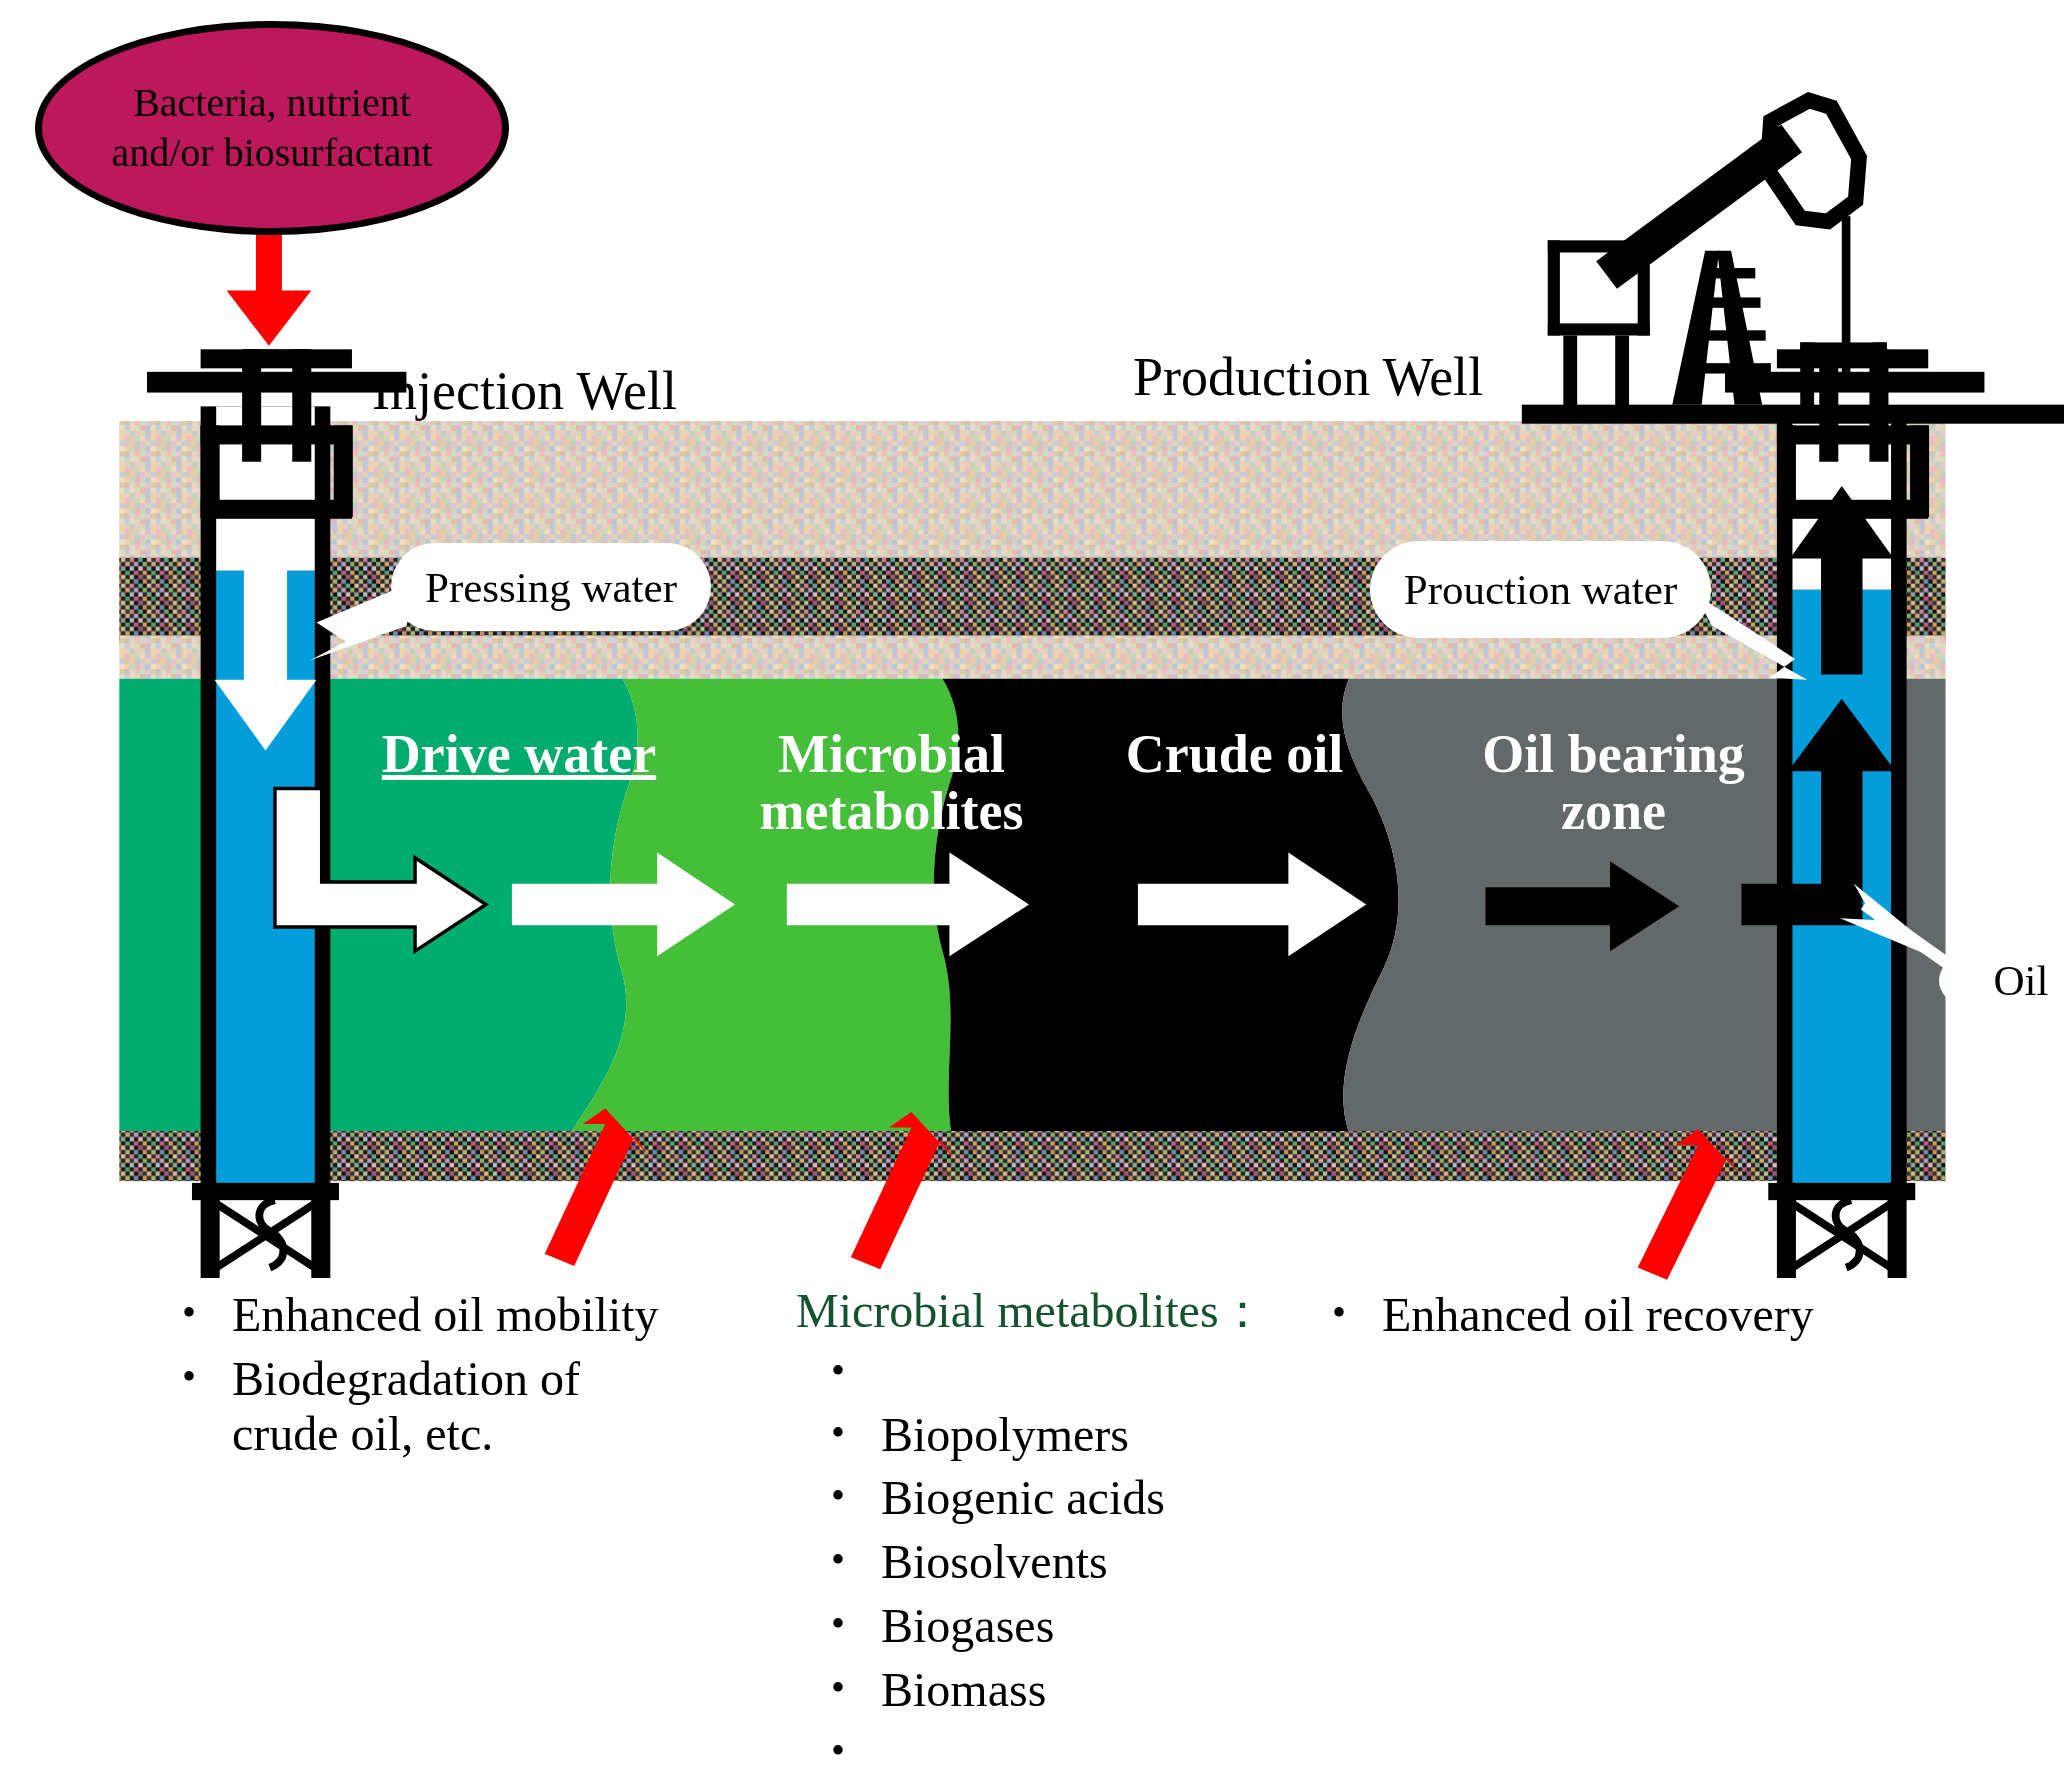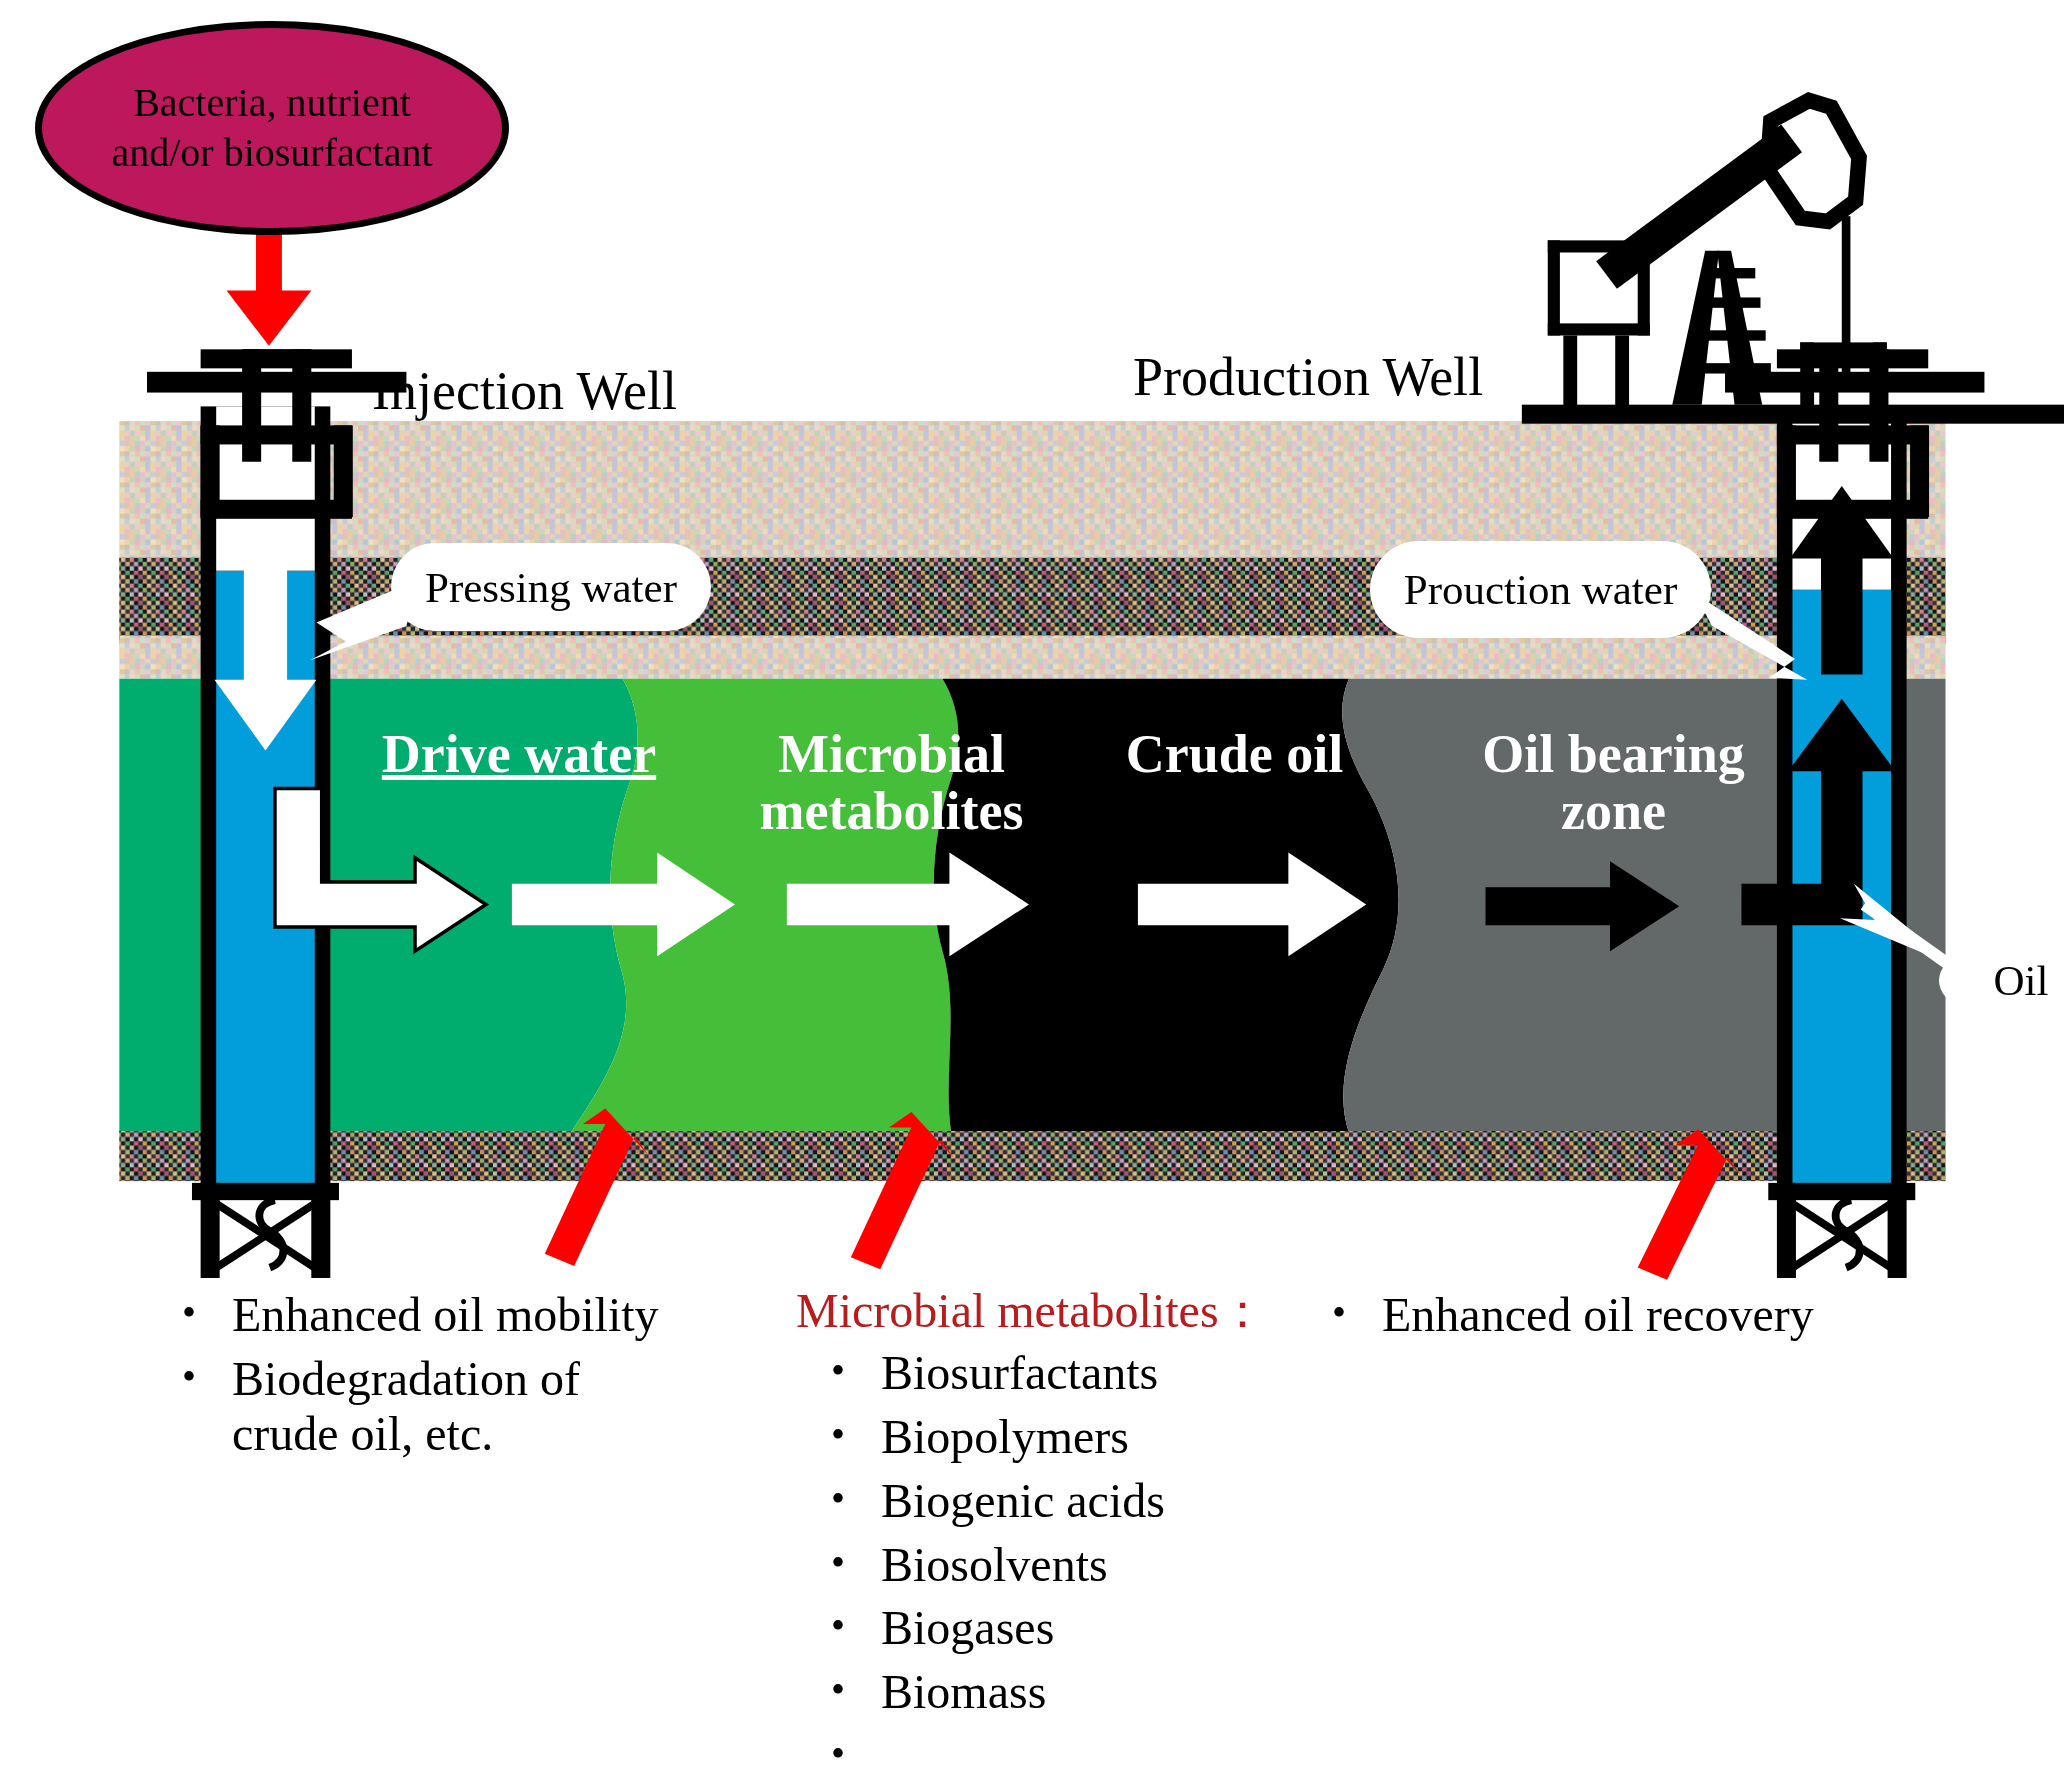--- a/index.html
+++ b/index.html
@@ -41,21 +41,21 @@
     color:#fff;font-weight:bold;font-size:54px;line-height:1.06;
     text-align:center;white-space:pre-line;z-index:25;
     text-shadow:0 0 0.9px rgba(0,0,0,.15);
   }
 
   
   .bullets{font-size:48px;color:#000;line-height:1.15;}
   .bullets .row{display:flex;align-items:flex-start;margin-bottom:8.6px;}
   .bullets .bul{width:50px;flex:0 0 50px;text-align:left;font-size:40px;line-height:1.32;}
   .bullets .bodytext{flex:1;}
-  .list-head{font-size:48px;color:#b91c1c;margin-bottom:7px;white-space:nowrap;}
+  .list-head{font-size:48px;color:#14532d;margin-bottom:7px;white-space:nowrap;}
 
   svg{display:block;}
 </style>
 </head>
 <body>
 
 <div class="abs" style="left:0;top:0;width:2064px;height:1789px;">
 
   <svg width="2064" height="1789" viewBox="0 0 2387 2069">
     <defs>
@@ -372,21 +372,20 @@
     <div class="bodytext" style="white-space:pre-line;">Biodegradation of
 crude oil, etc.</div>
   </div>
 </div>
 
 <div class="abs bullets" style="left:796px;top:1283px;width:484px;">
   <div class="list-head">Microbial metabolites：</div>
   <div style="padding-left:35px;">
     <div class="row">
       <div class="bul">•</div>
-      <div class="bodytext">Biosurfactants</div>
     </div>
     <div class="row">
       <div class="bul">•</div>
       <div class="bodytext">Biopolymers</div>
     </div>
     <div class="row">
       <div class="bul">•</div>
       <div class="bodytext">Biogenic acids</div>
     </div>
     <div class="row">

